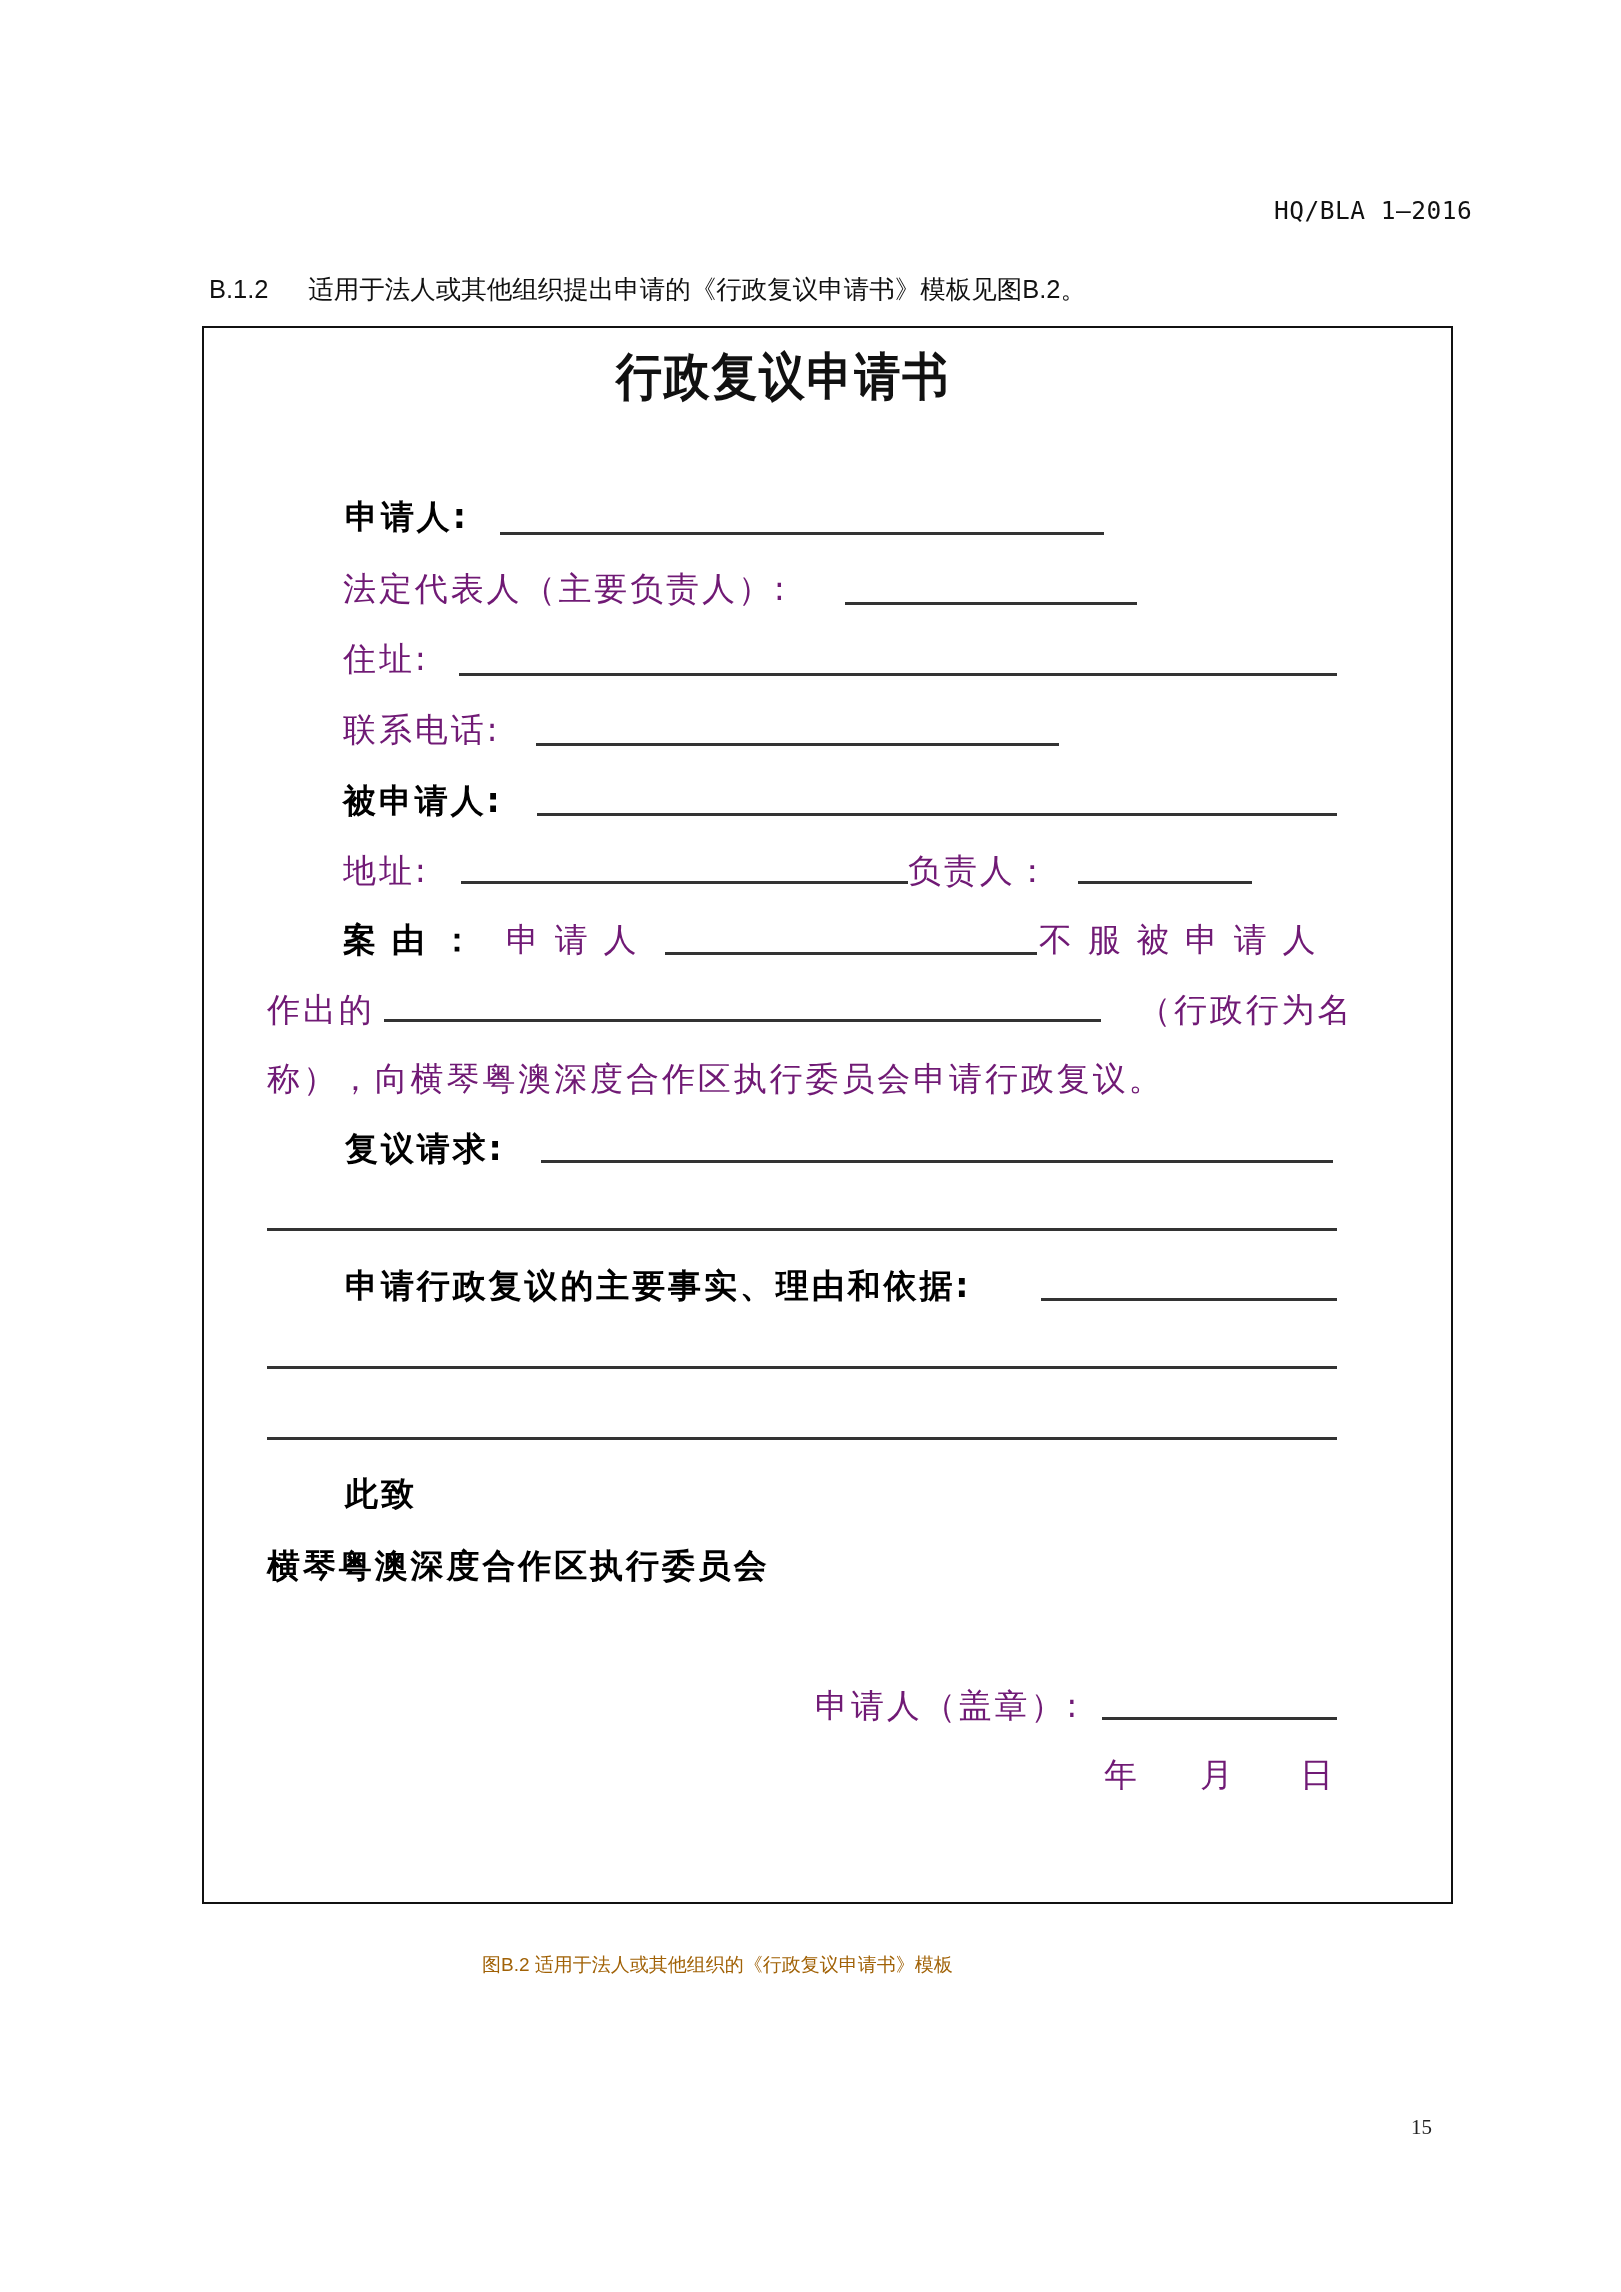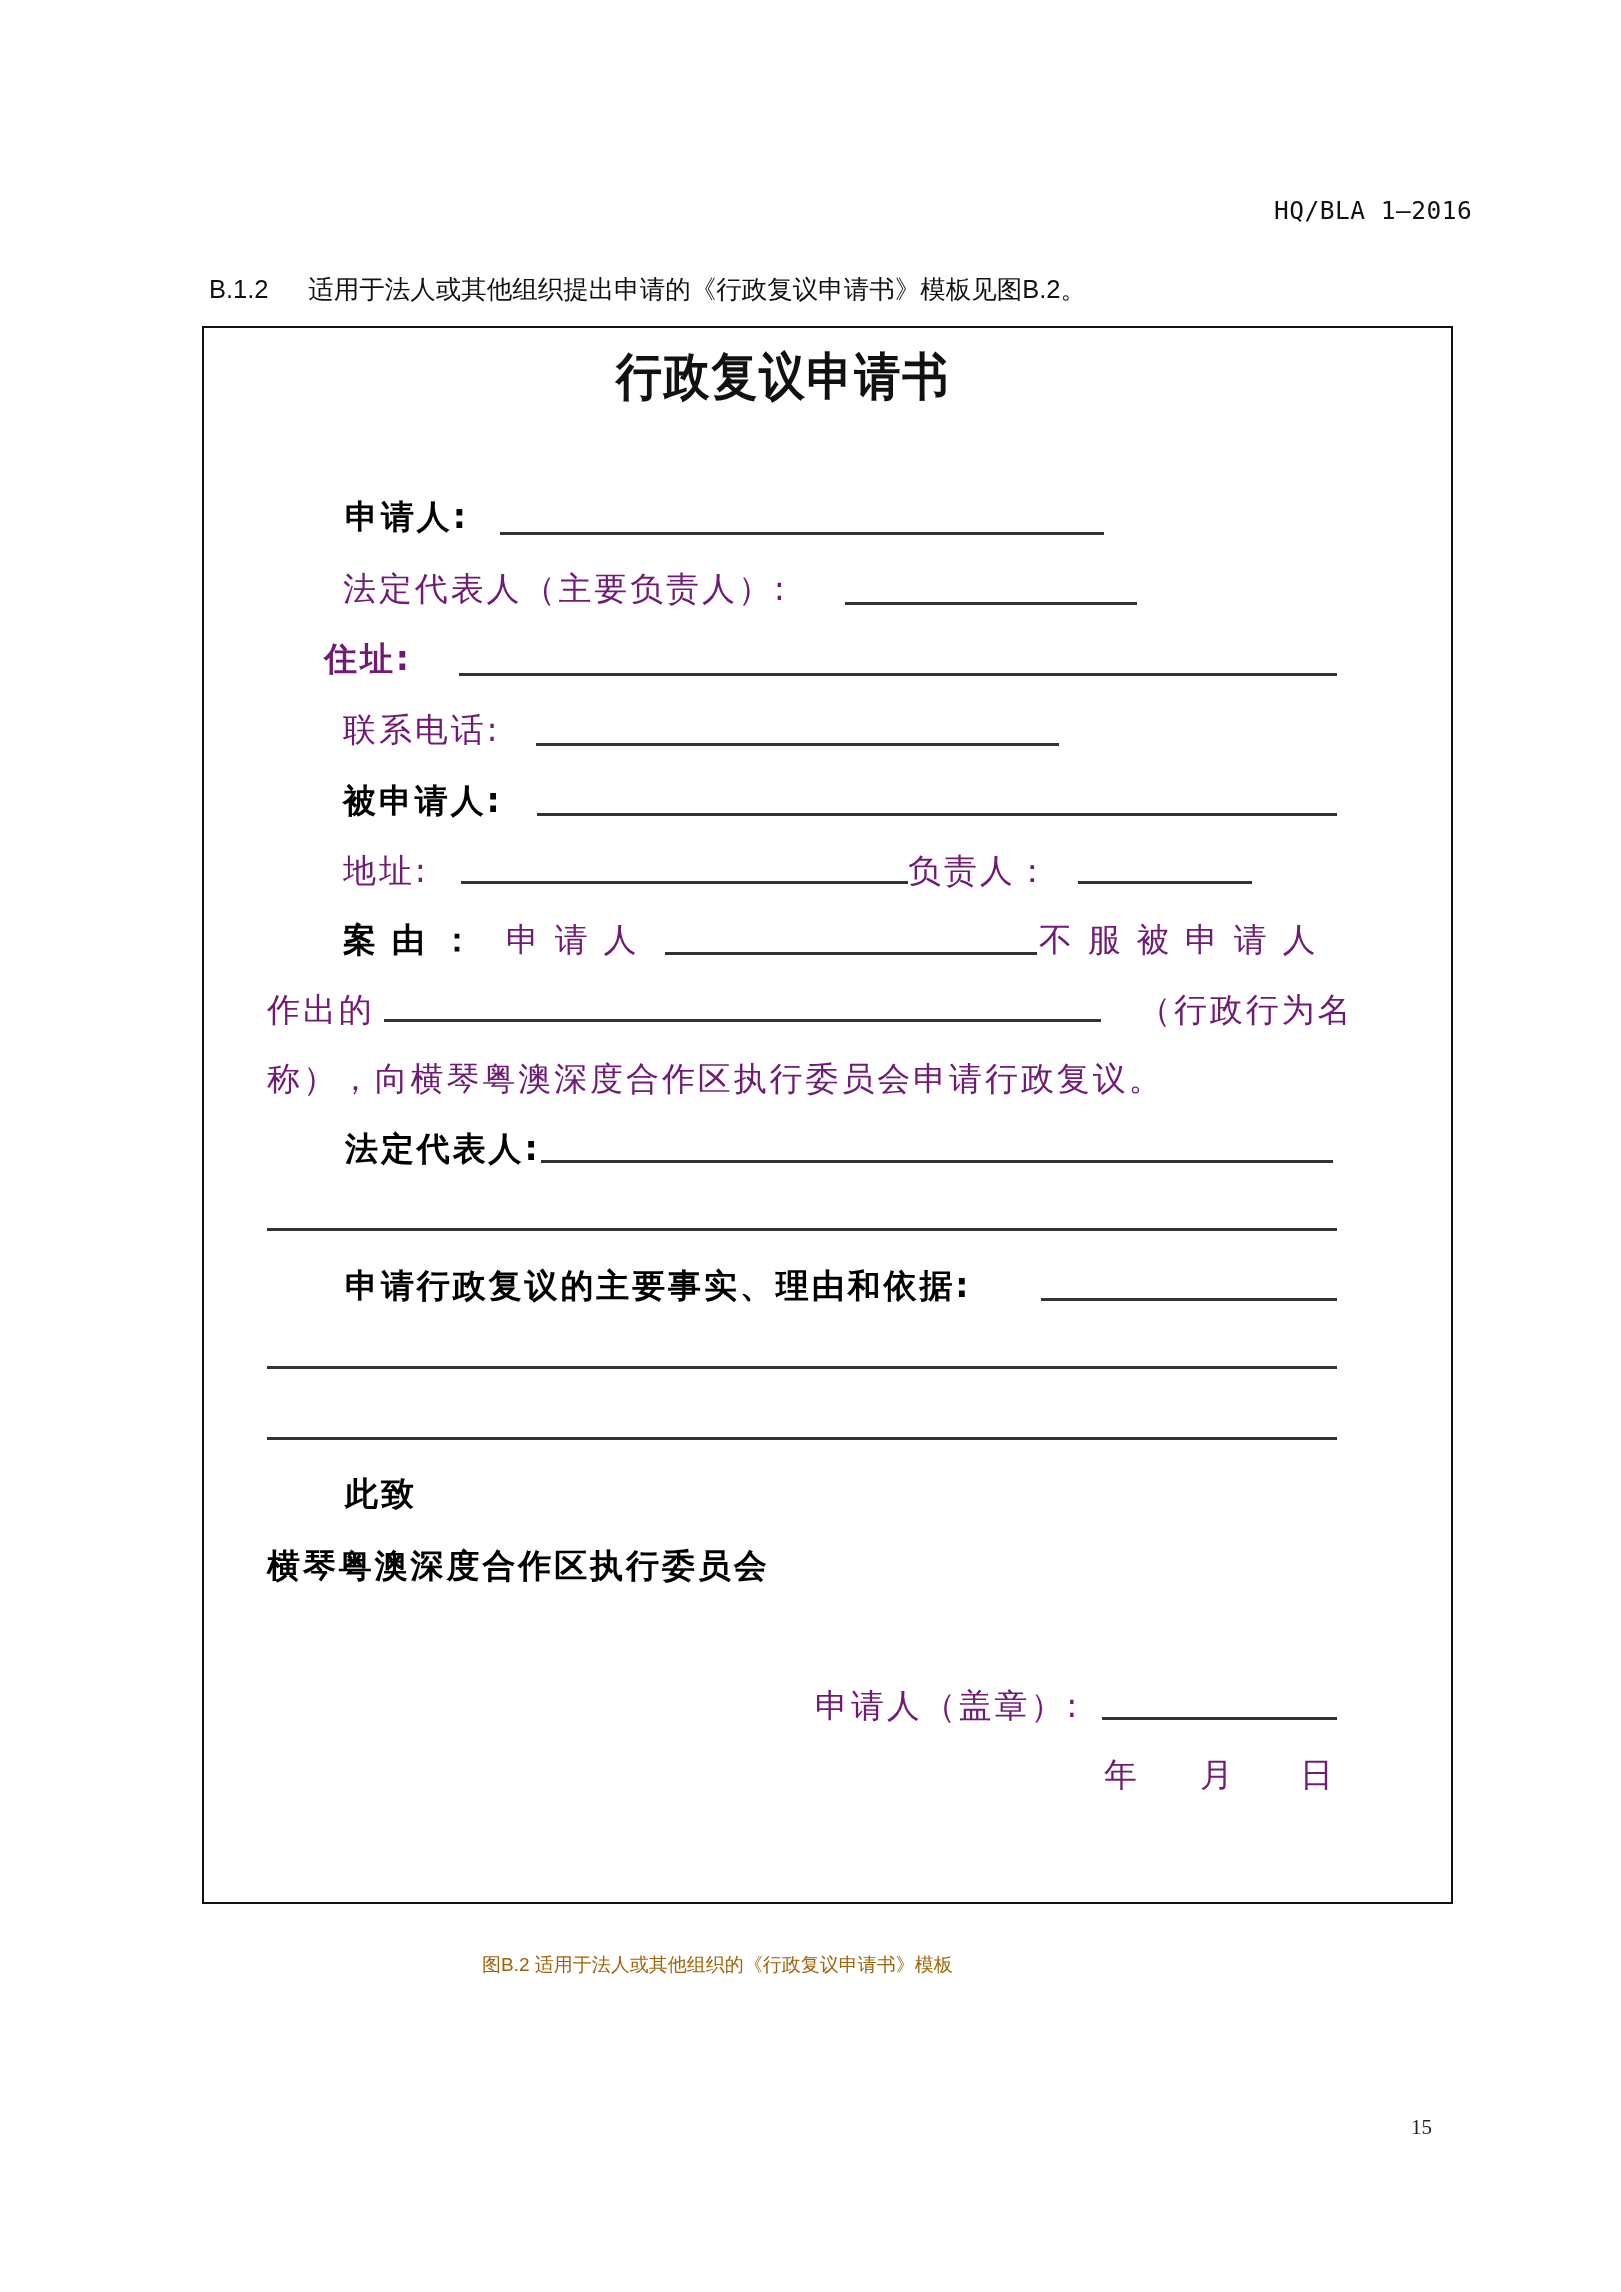--- a/index.html
+++ b/index.html
@@ -30,21 +30,21 @@
 <div class="box"></div>
 
 <div class="abs title" style="left:616px; top:343px;">行政复议申请书</div>
 
 <div class="abs f b" style="left:345px; top:495px;">申请人:</div>
 <div class="line" style="left:500px; top:532px; width:604px;"></div>
 
 <div class="abs f" style="left:343px; top:567px;">法定代表人（主要负责人）:</div>
 <div class="line" style="left:845px; top:602px; width:292px;"></div>
 
-<div class="abs f" style="left:324px; top:637px;font-weight:bold;">住址:</div>
+<div class="abs f" style="left:343px; top:637px;">住址:</div>
 <div class="line" style="left:459px; top:673px; width:878px;"></div>
 
 <div class="abs f" style="left:343px; top:708px;">联系电话:</div>
 <div class="line" style="left:536px; top:743px; width:523px;"></div>
 
 <div class="abs f b" style="left:343px; top:779px;">被申请人:</div>
 <div class="line" style="left:537px; top:813px; width:800px;"></div>
 
 <div class="abs f" style="left:343px; top:849px;">地址:</div>
 <div class="line" style="left:461px; top:881px; width:447px;"></div>
@@ -55,21 +55,21 @@
 <div class="abs f wide" style="left:506px; top:918px;">申请人</div>
 <div class="line" style="left:665px; top:952px; width:372px;"></div>
 <div class="abs f wide" style="left:1039px; top:918px;font-family:Liberation Serif, serif;">不服被申请人</div>
 
 <div class="abs f" style="left:267px; top:988px;">作出的</div>
 <div class="line" style="left:384px; top:1019px; width:717px;"></div>
 <div class="abs f" style="left:1106px; top:988px;margin-left:32px;">（行政行为名</div>
 
 <div class="abs f" style="left:267px; top:1057px;">称），向横琴粤澳深度合作区执行委员会申请行政复议。</div>
 
-<div class="abs f b" style="left:345px; top:1127px;">法定代表人:</div>
+<div class="abs f b" style="left:345px; top:1127px;">复议请求:</div>
 <div class="line" style="left:541px; top:1160px; width:792px;"></div>
 <div class="line" style="left:267px; top:1228px; width:1070px;"></div>
 
 <div class="abs f b" style="left:345px; top:1264px;">申请行政复议的主要事实、理由和依据:</div>
 <div class="line" style="left:1041px; top:1298px; width:296px;"></div>
 <div class="line" style="left:267px; top:1366px; width:1070px;"></div>
 <div class="line" style="left:267px; top:1437px; width:1070px;"></div>
 
 <div class="abs f b" style="left:345px; top:1472px;">此致</div>
 <div class="abs f b" style="left:267px; top:1544px;">横琴粤澳深度合作区执行委员会</div>

